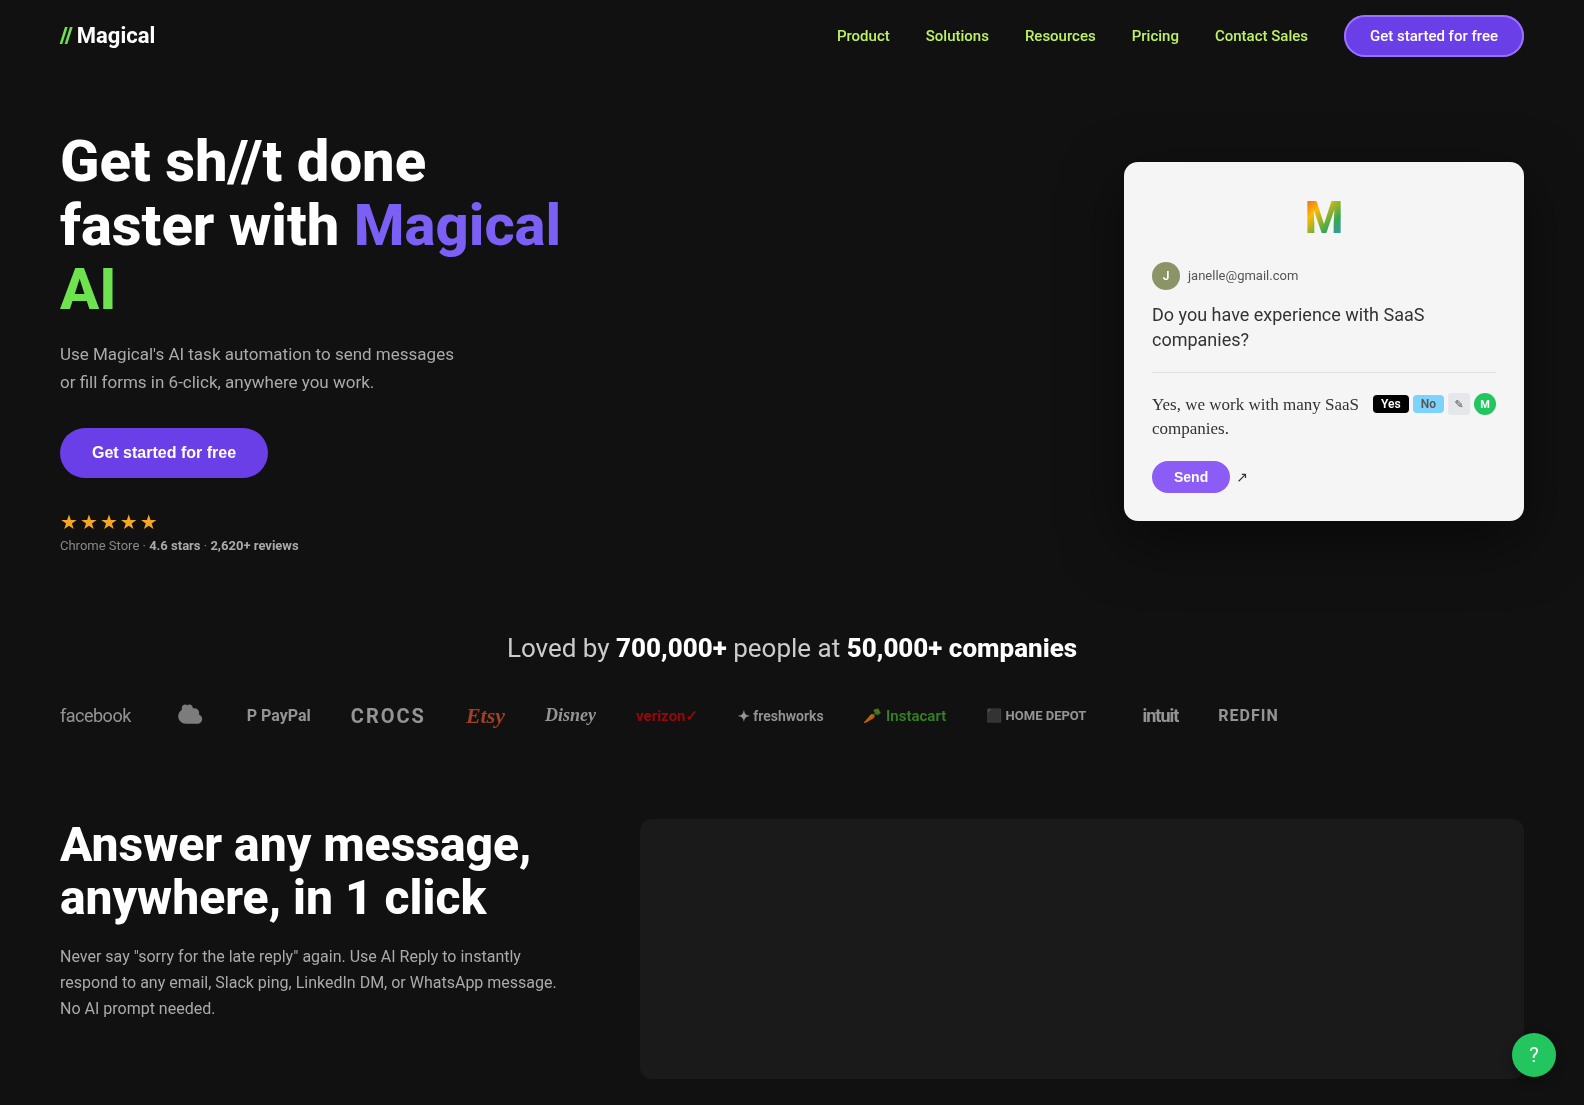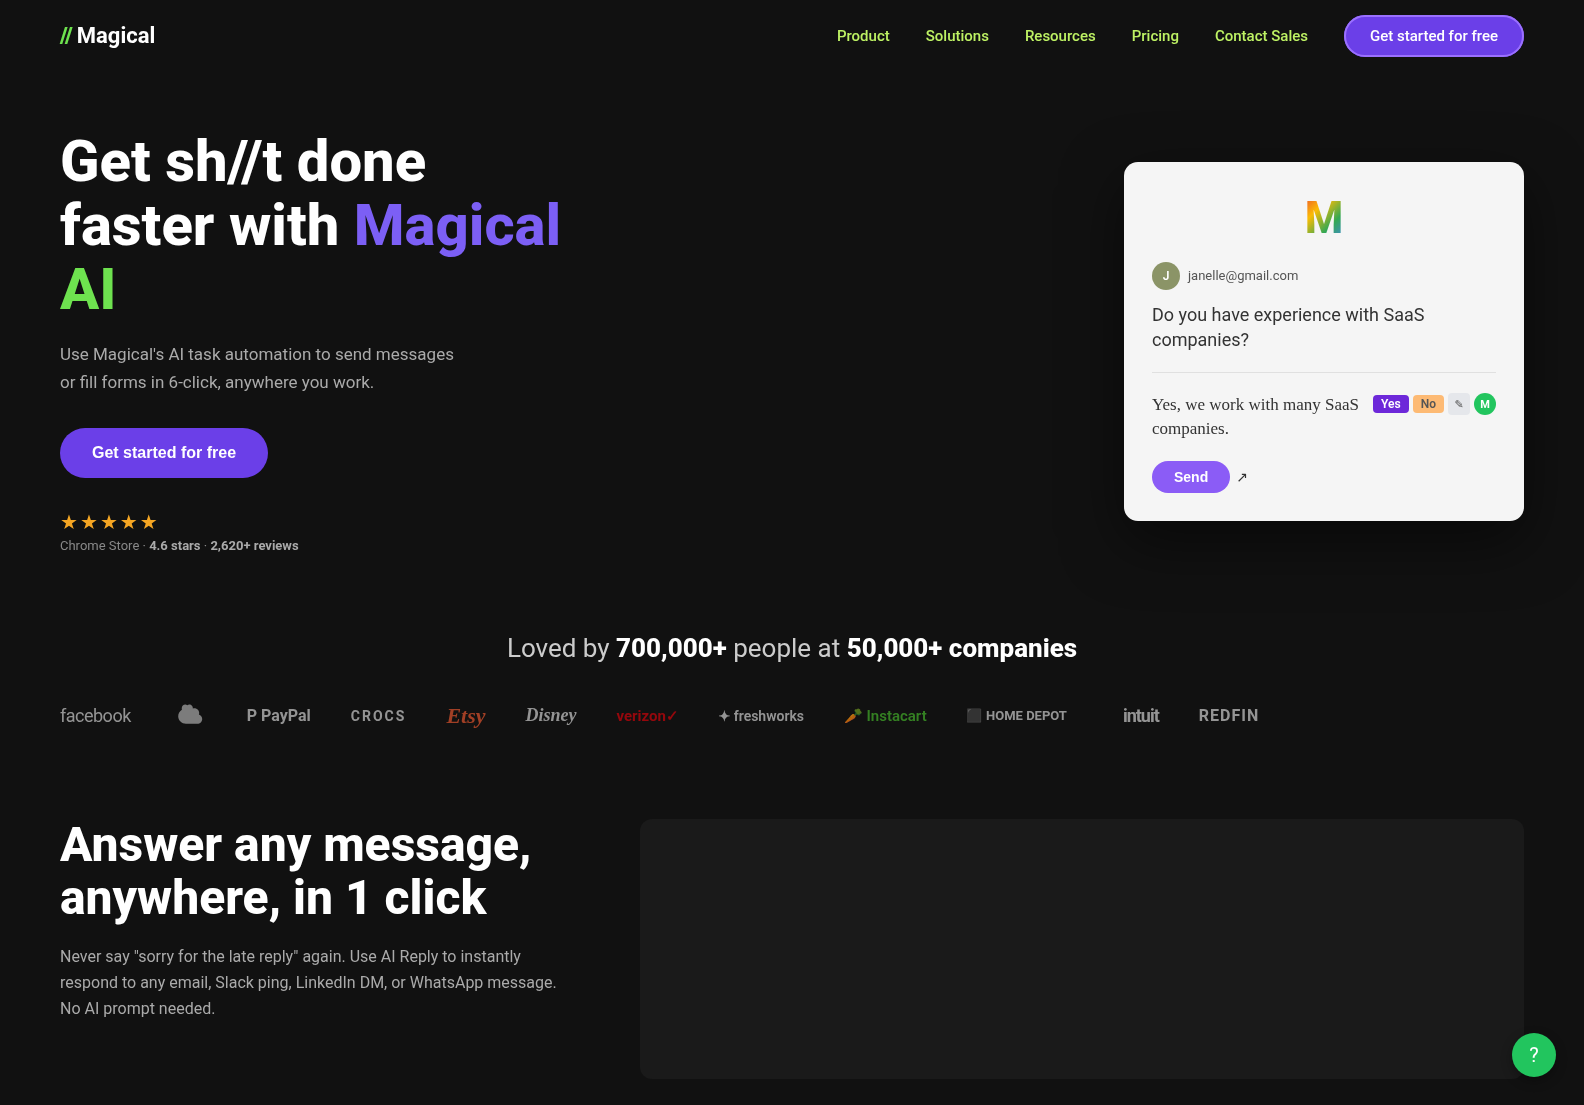--- a/index.html
+++ b/index.html
@@ -192,29 +192,29 @@
       font-family: Liberation Serif, serif;
     }
     .reply-badges {
       display: flex;
       gap: 4px;
       align-items: center;
       flex-shrink: 0;
       margin-left: 12px;
     }
     .badge-yes {
-      background: #6d28d9;
+      background: #000000;
       color: white;
       font-size: 12px;
       font-weight: 600;
       border-radius: 4px;
       padding: 2px 8px;
     }
     .badge-no {
-      background: #fdba74;
+      background: #7dd3fc;
       color: #555;
       font-size: 12px;
       font-weight: 600;
       border-radius: 4px;
       padding: 2px 8px;
     }
     .badge-icon {
       width: 22px;
       height: 22px;
       border-radius: 4px;
@@ -279,21 +279,21 @@
       opacity: 0.7;
     }
     .company-logo {
       font-size: 16px;
       color: #cccccc;
       font-weight: 600;
       white-space: nowrap;
     }
     .company-logo.facebook-logo { font-size: 18px; font-weight: 400; letter-spacing: -0.5px; }
     .company-logo.paypal-logo { font-weight: 700; }
-    .company-logo.crocs-logo { font-size: 14px; letter-spacing: 2px; text-transform: uppercase; font-weight: 700; }
+    .company-logo.crocs-logo { font-size: 20px; letter-spacing: 2px; text-transform: uppercase; font-weight: 700; }
     .company-logo.etsy-logo { font-family: Georgia, serif; font-size: 22px; font-style: italic; color: #f55b31; opacity: 0.9; }
     .company-logo.disney-logo { font-family: Georgia, serif; font-size: 18px; font-style: italic; }
     .company-logo.verizon-logo { font-size: 15px; font-weight: 700; color: #cd040b; }
     .company-logo.freshworks-logo { font-size: 14px; }
     .company-logo.instacart-logo { font-size: 15px; color: #43b02a; }
     .company-logo.homedepot-logo { font-size: 13px; font-weight: 700; }
     .company-logo.intuit-logo { font-size: 18px; font-weight: 700; letter-spacing: -1px; margin-left: 16px; }
     .company-logo.redfin-logo { font-size: 16px; font-weight: 700; letter-spacing: 1px; text-transform: uppercase; }
 
     

